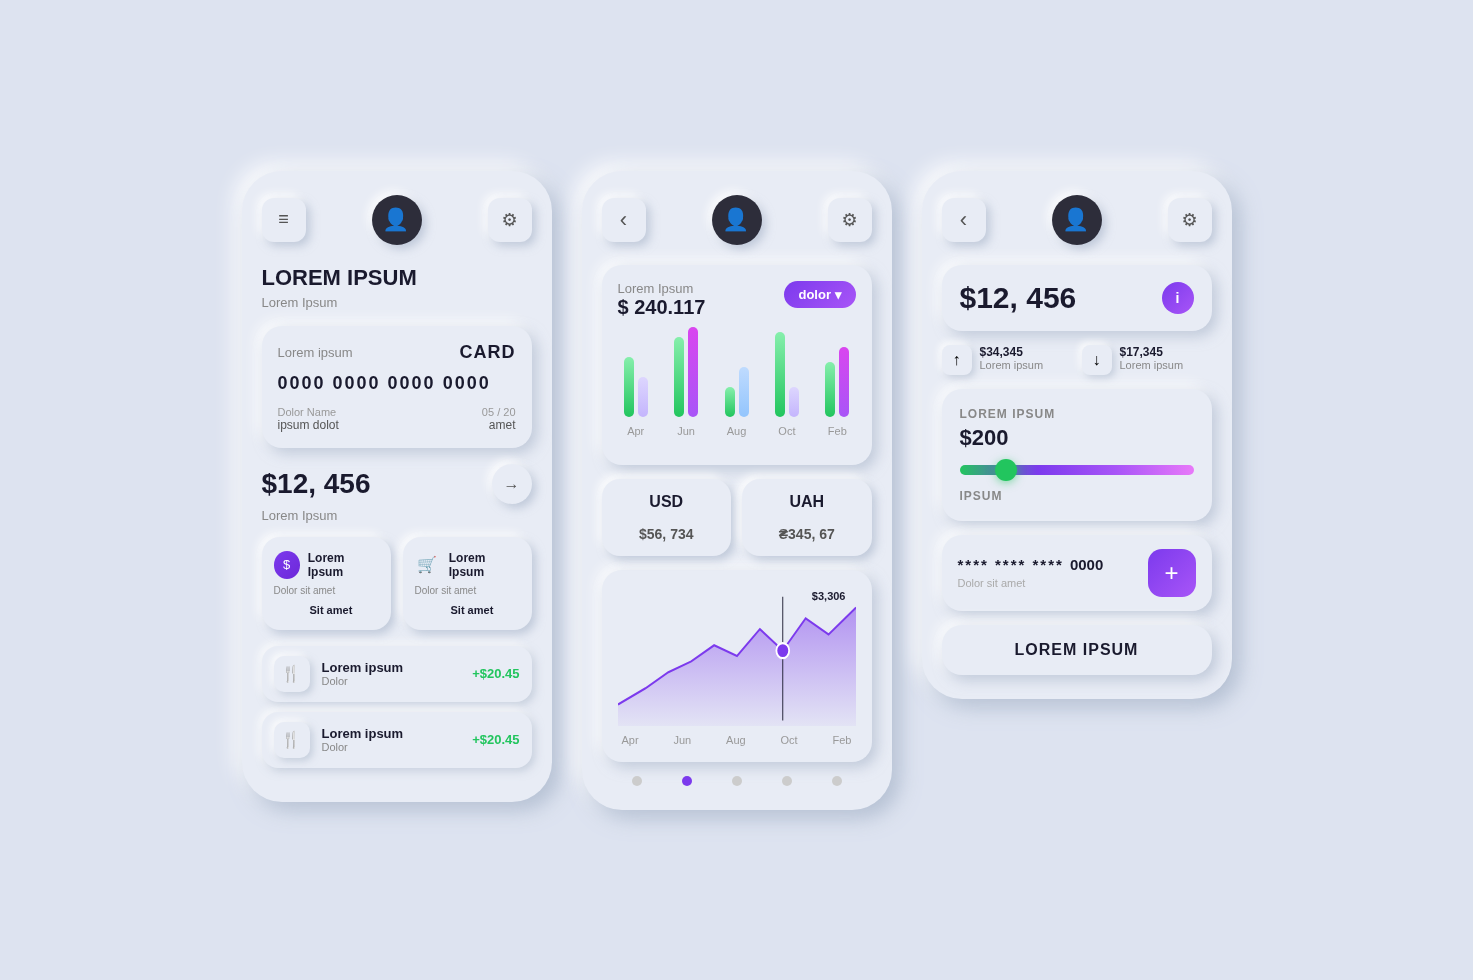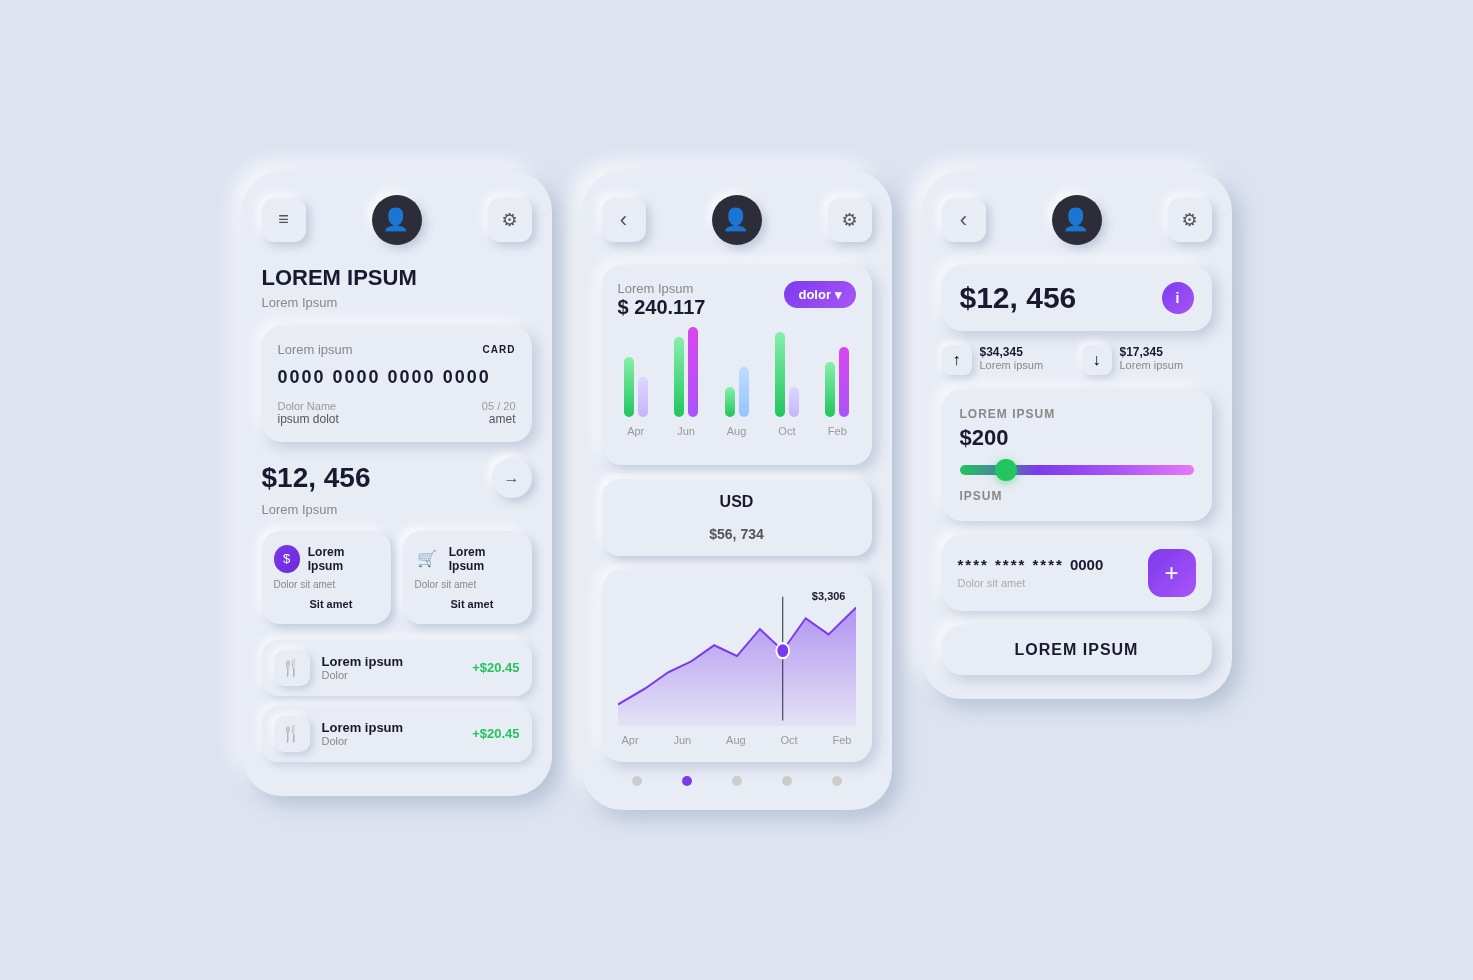--- a/index.html
+++ b/index.html
@@ -89,21 +89,21 @@
       display: flex;
       justify-content: space-between;
       align-items: center;
       margin-bottom: 10px;
     }
     .card-label {
       font-size: 13px;
       color: #888;
     }
     .card-tag {
-      font-size: 10px;
+      font-size: 18px;
       font-weight: 800;
       color: #1a1a2e;
       letter-spacing: 1px;
     }
     .card-number {
       font-size: 18px;
       font-weight: 700;
       color: #1a1a2e;
       letter-spacing: 2px;
       margin-bottom: 12px;
@@ -609,20 +609,24 @@
           <div class="bar-label">Feb</div>
         </div>
       </div>
     </div>
 
     <div class="currency-row">
       <div class="currency-widget">
         <div class="currency-name">USD</div>
         <div class="currency-value">$56, 734</div>
       </div>
+      <div class="currency-widget">
+        <div class="currency-name">UAH</div>
+        <div class="currency-value">₴345, 67</div>
+      </div>
     </div>
 
     <div class="line-chart-widget">
       <div class="line-chart-area">
         <span class="price-label">$3,306</span>
         <svg class="line-chart-svg" viewBox="0 0 260 130" preserveAspectRatio="none">
           <defs>
             <linearGradient id="lineGrad" x1="0" y1="0" x2="0" y2="1">
               <stop offset="0%" stop-color="#7c3aed" stop-opacity="0.5"></stop>
               <stop offset="100%" stop-color="#7c3aed" stop-opacity="0.05"></stop>

